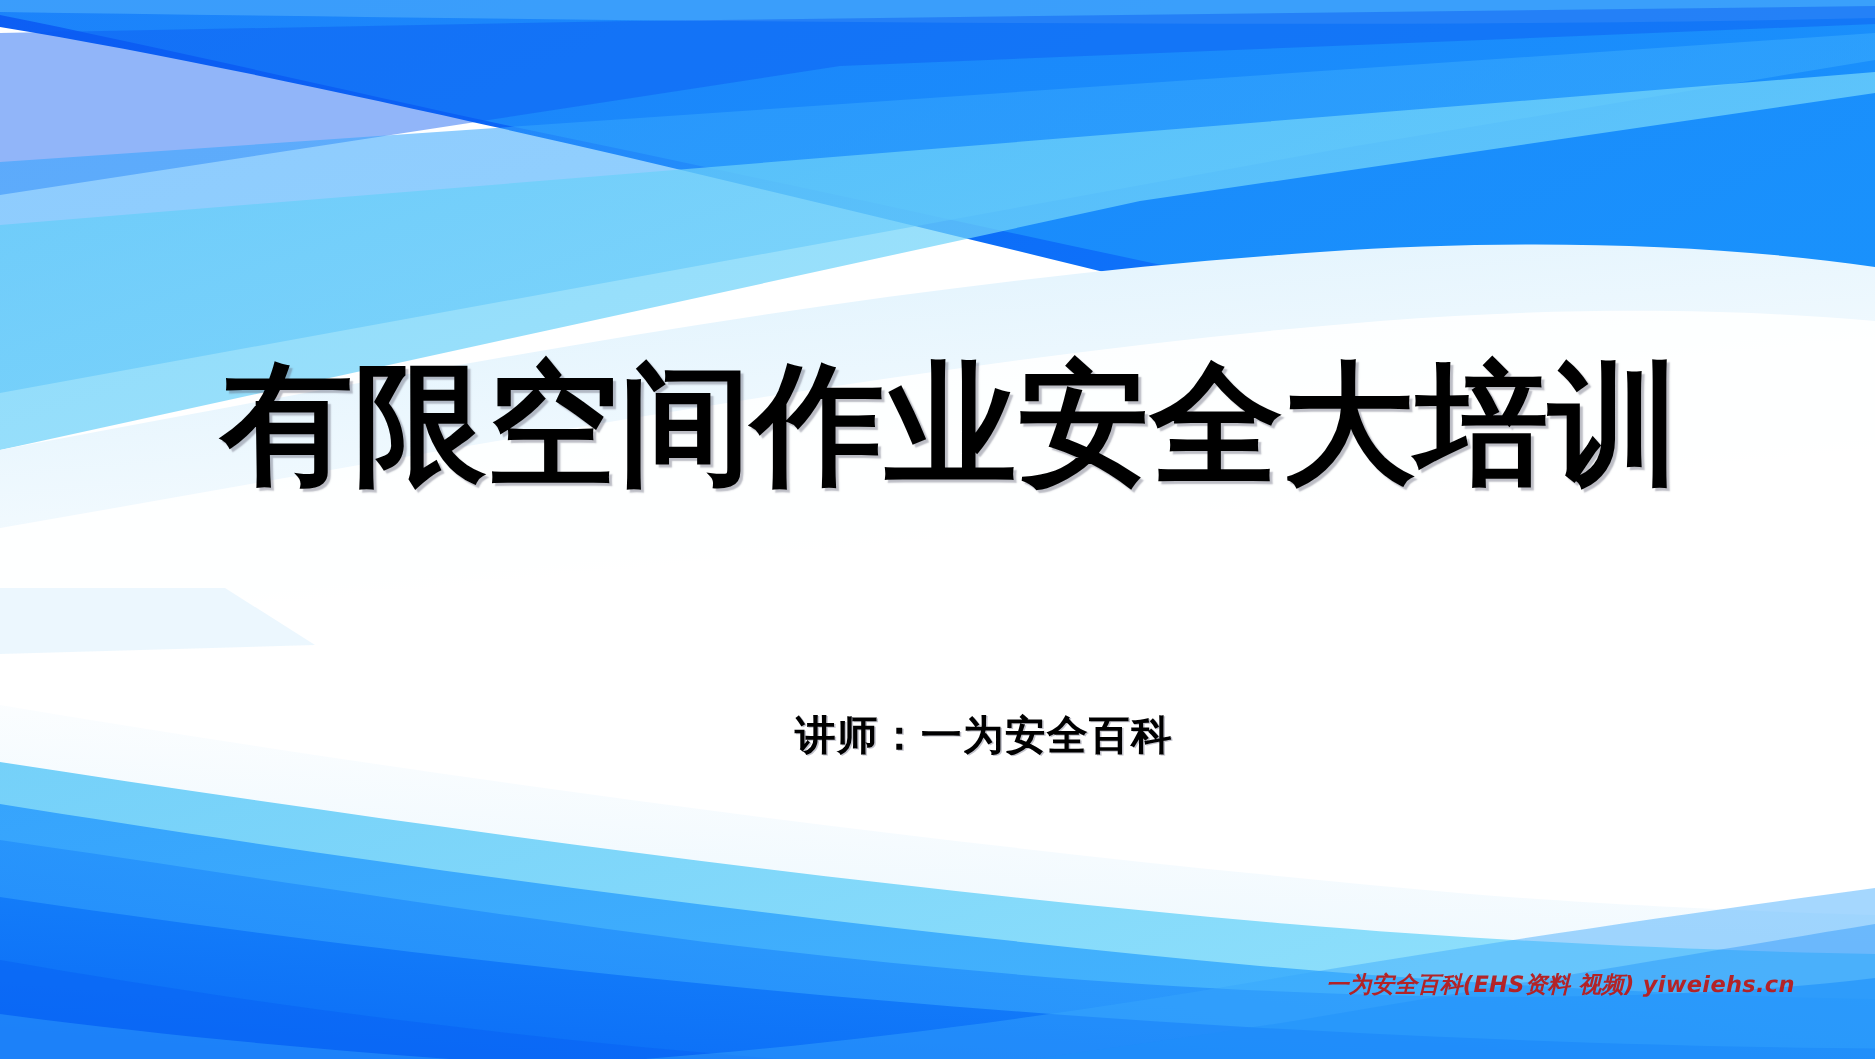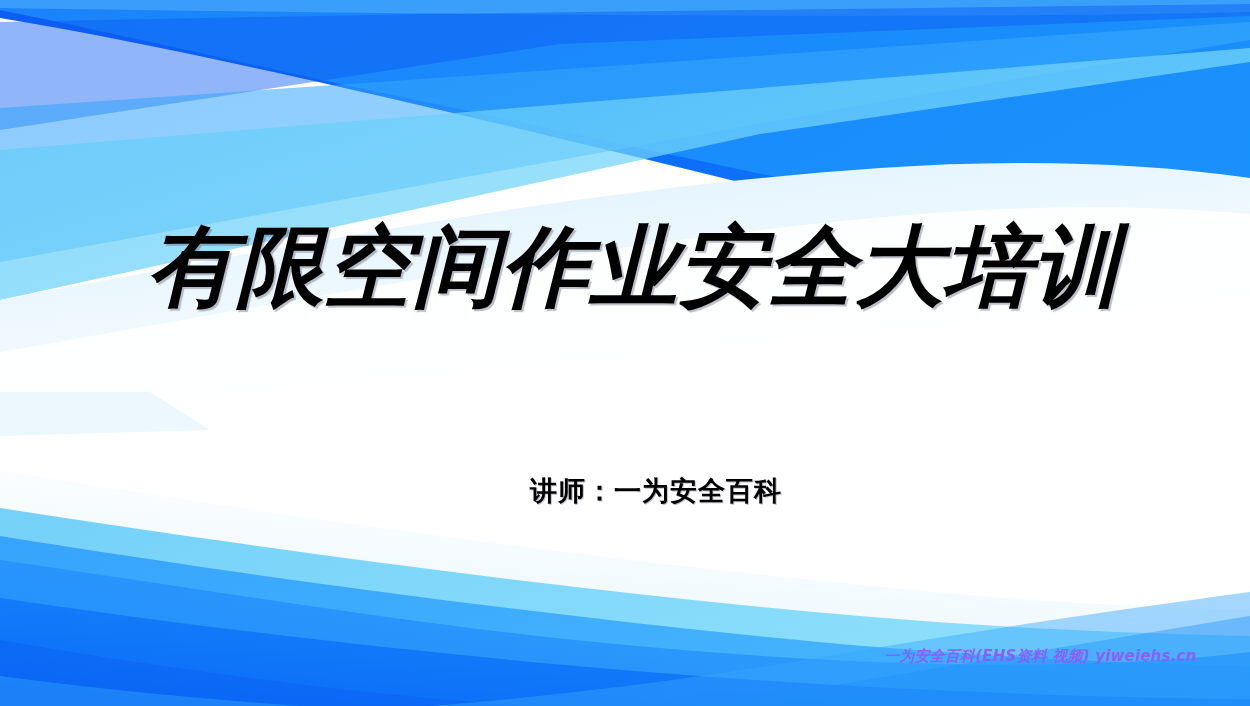--- a/index.html
+++ b/index.html
@@ -32,25 +32,24 @@
 
   
   #content {
     position: absolute;
     inset: 0;
     z-index: 5;
   }
 
   #title-block {
     position: absolute;
-    top: 220px;
+    top: 236px;
     left: 0;
     width: 1250px;
     text-align: center;
-    font-style: italic;
   }
 
   #slide-title {
     display: inline-block;
     margin: 0;
     padding: 0 0 0 18px;
     font-family: "DejaVu Sans", "Liberation Sans", sans-serif;
     font-size: 88px;
     line-height: 1.06;
     font-weight: 700;
@@ -86,21 +85,21 @@
   
   #watermark {
     position: absolute;
     left: 884px;
     top: 647px;
     z-index: 6;
     font-family: "DejaVu Sans", "Liberation Sans", sans-serif;
     font-size: 15px;
     font-weight: 700;
     font-style: italic;
-    color: #8b5cf6;
+    color: #b91c1c;
     letter-spacing: 0.2px;
     white-space: nowrap;
     opacity: 0.95;
   }
 </style>
 </head>
 <body>
 
 <div id="slide">
 

